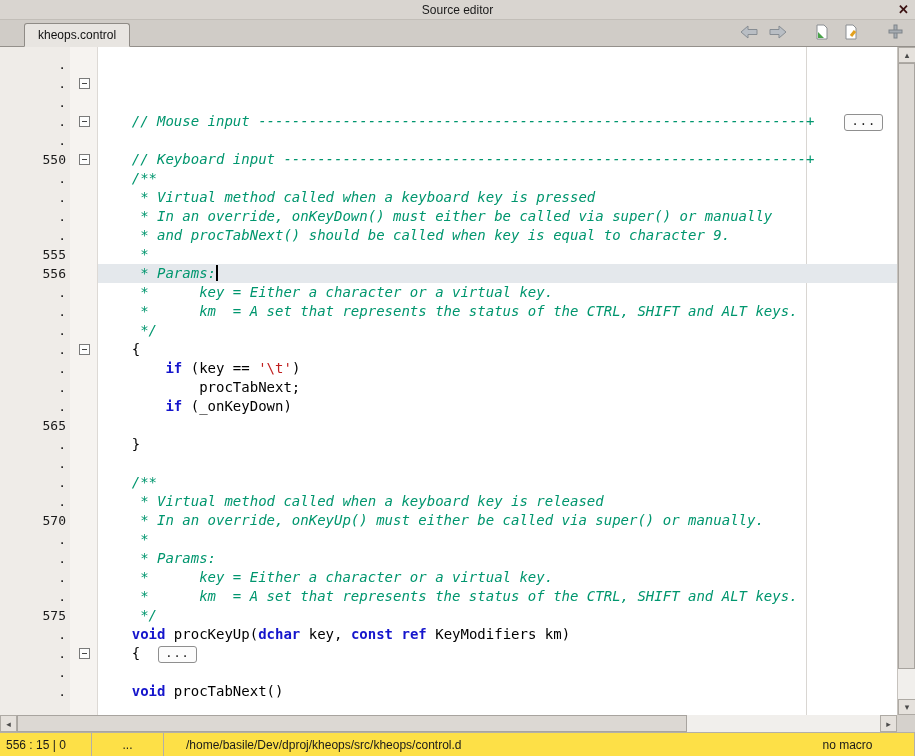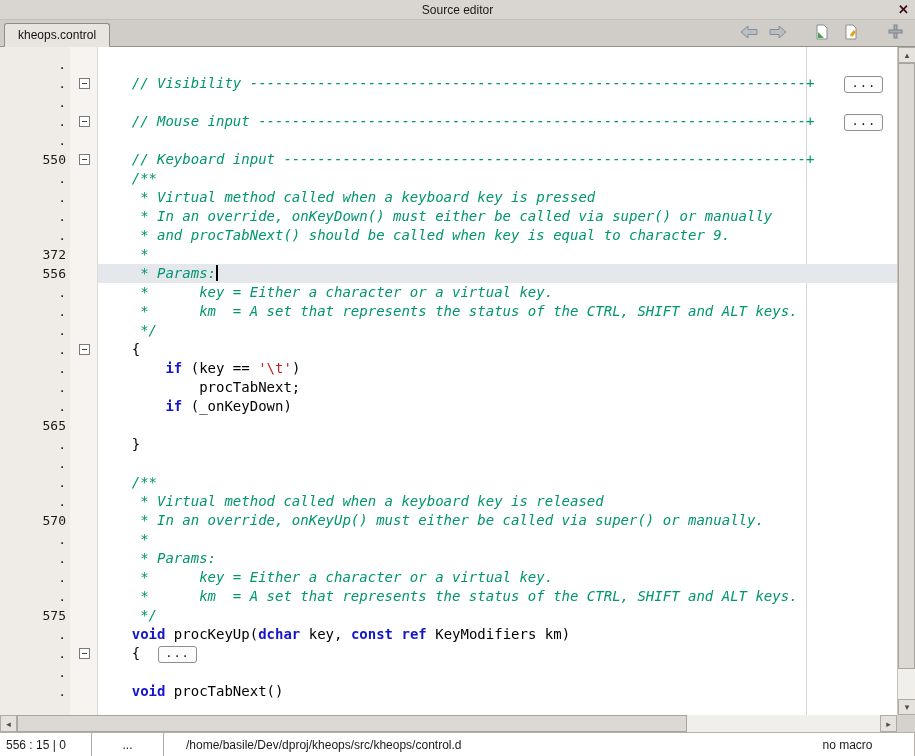--- a/index.html
+++ b/index.html
@@ -7,21 +7,21 @@
   body { font-family:"Liberation Sans", sans-serif; background:#d5d1cc; }
   .window { width:915px; height:756px; display:flex; flex-direction:column; background:#d5d1cc; }
 
   
   .titlebar { height:20px; background:#d9d5d0; display:flex; align-items:center; justify-content:center; position:relative; border-bottom:1px solid #c2beb8; flex:0 0 auto; }
   .titlebar .title { font-size:12px; color:#1a1a1a; }
   .titlebar .close { position:absolute; right:6px; top:1px; font-size:13px; font-weight:bold; color:#3a1010; cursor:default; line-height:18px; }
 
   
   .tabbar { height:27px; background:#d0ccc7; display:flex; align-items:flex-end; border-bottom:1px solid #94908b; flex:0 0 auto; position:relative; }
-  .tab { margin-left:4px; margin-bottom:-1px; padding:4px 13px 4px 13px; background:#e8e5e1; border:1px solid #8f8b86; border-bottom:1px solid #e8e5e1; border-radius:3px 3px 0 0; font-size:12px; color:#111; }
+  .tab { margin-left:24px; margin-bottom:-1px; padding:4px 13px 4px 13px; background:#e8e5e1; border:1px solid #8f8b86; border-bottom:1px solid #e8e5e1; border-radius:3px 3px 0 0; font-size:12px; color:#111; }
   .tools { position:absolute; right:10px; top:0; height:27px; display:flex; align-items:center; gap:9px; }
   .tools .tgap { width:6px; }
   .tools .tbtn { display:flex; align-items:center; justify-content:center; width:20px; height:20px; }
 
   
   .main { flex:0 0 auto; height:668px; display:flex; background:#fff; }
   .editor { position:relative; width:897px; height:668px; overflow:hidden; background:#fff; }
   .gutterbg { position:absolute; left:0; top:0; bottom:0; width:70px; background:#efece8; }
   .foldbg { position:absolute; left:70px; top:0; bottom:0; width:28px; background:#f6f3f0; border-right:1px solid #ddd9d5; }
   .ruler { position:absolute; left:806px; top:0; bottom:0; width:1px; background:#d9d6d2; }
@@ -48,21 +48,21 @@
   .vscroll .sbtn { height:16px; width:18px; flex:0 0 auto; }
   .vtrack { flex:1; position:relative; }
   .vthumb { position:absolute; left:0; right:0; top:0; bottom:30px; background:#dcd8d3; border:1px solid #a8a49f; }
   .hscrollrow { height:17px; flex:0 0 auto; display:flex; background:#f1efec; }
   .hscrollrow .sbtn { width:17px; height:17px; flex:0 0 auto; }
   .htrack { flex:1; position:relative; }
   .hthumb { position:absolute; top:0; bottom:0; left:0; width:670px; background:#dcd8d3; border:1px solid #a8a49f; }
   .corner { width:18px; height:17px; background:#d5d1cc; flex:0 0 auto; }
 
   
-  .statusbar { height:24px; flex:0 0 auto; background:#ffffff; border-top:1px solid #b3afa9; display:flex; align-items:stretch; font-size:12px; color:#1a1a1a; }
+  .statusbar { height:24px; flex:0 0 auto; background:#fde047; border-top:1px solid #b3afa9; display:flex; align-items:stretch; font-size:12px; color:#1a1a1a; }
   .scell { border-right:1px solid #b3afa9; display:flex; align-items:center; padding:0 6px; }
   .scell.c1 { width:92px; }
   .scell.c2 { width:72px; justify-content:center; }
   .scell.c3 { width:134px; justify-content:center; }
   .scell.c4 { flex:1; border-right:none; padding-left:22px; }
 </style>
 </head>
 <body>
 
 <div class="window">
@@ -129,21 +129,20 @@
           <div class="row">
             <div class="lnum">.</div>
             <div class="lfold"></div>
             <div class="lcode"></div>
           </div>
           <div class="row">
             <div class="lnum">.</div>
             <div class="lfold">
               <div class="foldbox"></div>
             </div>
-            <div class="lcode"><span class="tk-cmt">    // Visibility ------------------------------------------------------------------+</span><span class="foldellipsis trailing">...</span></div>
           </div>
           <div class="row">
             <div class="lnum">.</div>
             <div class="lfold"></div>
             <div class="lcode"></div>
           </div>
           <div class="row">
             <div class="lnum">.</div>
             <div class="lfold">
               <div class="foldbox"></div>
@@ -176,21 +175,21 @@
             <div class="lnum">.</div>
             <div class="lfold"></div>
             <div class="lcode"><span class="tk-cmt">     * In an override, onKeyDown() must either be called via super() or manually</span></div>
           </div>
           <div class="row">
             <div class="lnum">.</div>
             <div class="lfold"></div>
             <div class="lcode"><span class="tk-cmt">     * and procTabNext() should be called when key is equal to character 9.</span></div>
           </div>
           <div class="row">
-            <div class="lnum">372</div>
+            <div class="lnum">555</div>
             <div class="lfold"></div>
             <div class="lcode"><span class="tk-cmt">     *</span></div>
           </div>
           <div class="row current">
             <div class="lnum">556</div>
             <div class="lfold"></div>
             <div class="lcode"><span class="tk-cmt">     * Params:</span><div class="caret"></div></div>
           </div>
           <div class="row">
             <div class="lnum">.</div>

